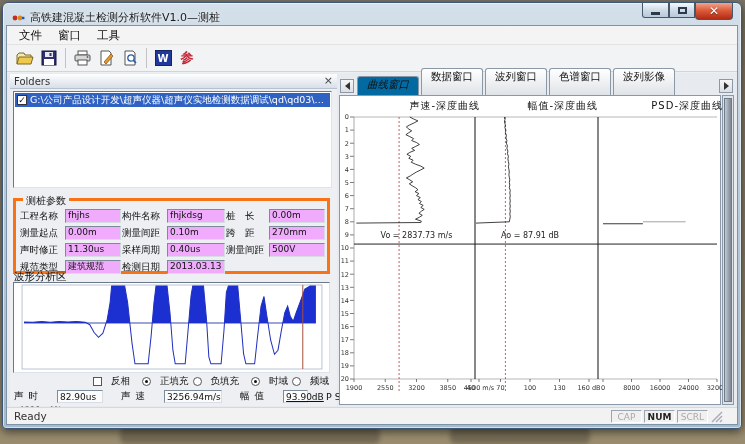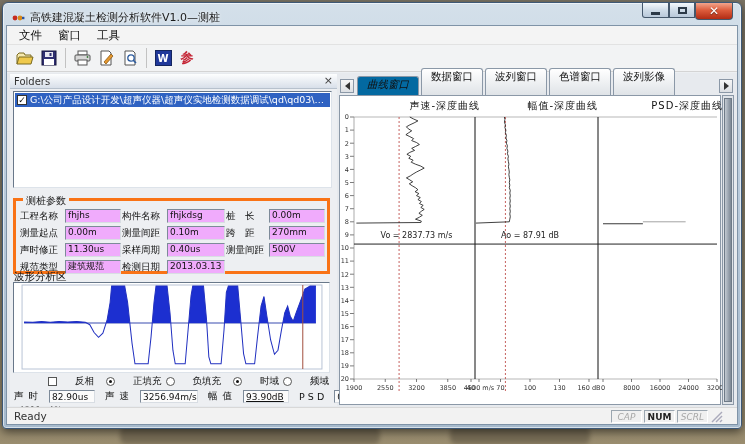--- a/index.html
+++ b/index.html
@@ -44,21 +44,21 @@
   .params-glyph { color:#c42434; font-size:13px; font-weight:bold; }
 
   .client { position:absolute; top:47px; left:0; right:0; bottom:17px; background:#e7eaee; }
 
   .statusbar { position:absolute; bottom:0; left:0; right:0; height:17px; background:#f2f2f2;
     border-top:1px solid #d8d8d8; display:flex; align-items:center; padding:0 14px 0 7px; }
   .status-text { font-size:10.5px; color:#333; }
   .status-right { margin-left:auto; display:flex; gap:2px; align-items:center; }
   .status-cell { width:31px; height:13px; font-size:9px; text-align:center; line-height:12px;
     background:#f0f0f0; border:1px solid; border-color:#9ba6b0 #fff #fff #9ba6b0; }
-  .cell-off { color:#a8a8a8;font-style:italic; } .cell-on { color:#222; font-weight:bold; }
+  .cell-off { color:#a8a8a8; } .cell-on { color:#222; font-weight:bold; }
 
   
   .left-panel { position:absolute; left:3px; top:1px; width:327px; bottom:1px; background:#edeff2; }
   .folders-header { height:15px; display:flex; align-items:center; padding:6px 4px;
     background:linear-gradient(180deg,#fdfefe,#d8dfe9); border-bottom:1px solid #b7c1cd; }
   .folders-title { font-size:10px; color:#333; }
   .folders-close { margin-left:auto; font-size:11px; color:#444; line-height:10px; }
   .listbox { position:absolute; top:17px; left:3px; right:5px; height:97px; background:#fff;
     border:1px solid; border-color:#69788a #dde3ea #dde3ea #69788a; overflow:hidden; }
   .list-row { height:14px; margin:1px; display:flex; align-items:center; gap:3px;
@@ -78,29 +78,29 @@
   .pfield { height:14px; font-size:9px; line-height:11px; padding:0 2px; color:#111;
     background:#f0abfc; border:1px solid; border-color:#7d8a99 #d8dde3 #d8dde3 #7d8a99;
     white-space:nowrap; overflow:hidden; }
 
   .wave-title { position:absolute; top:196px; left:4px; font-size:10.5px; color:#111; }
   .wave-box { position:absolute; top:208px; left:3px; right:7px; height:91px; background:#fff;
     border:1px solid; border-color:#69788a #dde3ea #dde3ea #69788a; }
 
   .ctl-row1 { position:absolute; top:301px; left:0; right:8px; height:13px;
     display:flex; align-items:center; justify-content:flex-end; font-size:9.5px; color:#111; }
-  .ctl-row1 .grp { display:flex; align-items:center; gap:18px; margin-left:12px; }
+  .ctl-row1 .grp { display:flex; align-items:center; gap:9px; margin-left:12px; }
   .radio { width:9px; height:9px; border-radius:50%; background:#fff; border:1px solid #555;
     position:relative; flex:none; }
   .radio.on::after { content:""; position:absolute; left:2px; top:2px; width:3px; height:3px;
     border-radius:50%; background:#111; }
   .check { width:9px; height:9px; background:#fff; border:1px solid #555; flex:none; }
 
   .ctl-row2 { position:absolute; top:315px; left:4px; right:4px; height:15px;
-    display:flex; align-items:center; gap:10px; font-size:9.5px; color:#111; }
+    display:flex; align-items:center; gap:18px; font-size:9.5px; color:#111; }
   .rlabel { white-space:nowrap; letter-spacing:1px; }
   .rfield { height:13px; font-size:9px; line-height:12px; padding:0 2px; background:#fbfbfb;
     border:1px solid; border-color:#7d8a99 #d8dde3 #d8dde3 #7d8a99; flex:none; color:#111; }
   .clipped-text { position:absolute; top:332px; left:9px; font-size:8px; color:#777;
     height:7px; overflow:hidden; letter-spacing:.5px; }
 
   
   .right-panel { position:absolute; left:332px; top:1px; right:3px; bottom:1px; }
   .tabbar { position:absolute; top:2px; left:0; right:0; height:19px; display:flex; align-items:flex-end; }
   .tab-scroll { width:14px; height:14px; margin:0 3px 2px 1px; background:linear-gradient(#f6f6f6,#dcdfe3);
@@ -287,21 +287,21 @@
             <span>频域</span>
           </span>
         </div>
 
         <div class="ctl-row2">
           <span class="rlabel">声 时</span>
           <span class="rfield" style="width:46px;">82.90us</span>
           <span class="rlabel">声 速</span>
           <span class="rfield" style="width:58px;">3256.94m/s</span>
           <span class="rlabel">幅 值</span>
-          <span class="rfield" style="width:46px;text-decoration:underline;">93.90dB</span>
+          <span class="rfield" style="width:25px;text-decoration:underline;">93.90dB</span>
           <span class="rlabel" style="letter-spacing:0;">P S D</span>
           <span class="rfield" style="width:56px;">0.00us^2/m</span>
         </div>
         <div class="clipped-text">4811±4%</div>
       </div>
 
       <div class="right-panel">
         <div class="tabbar">
           <div class="tab-scroll">
               <span class="tri-left"></span>

